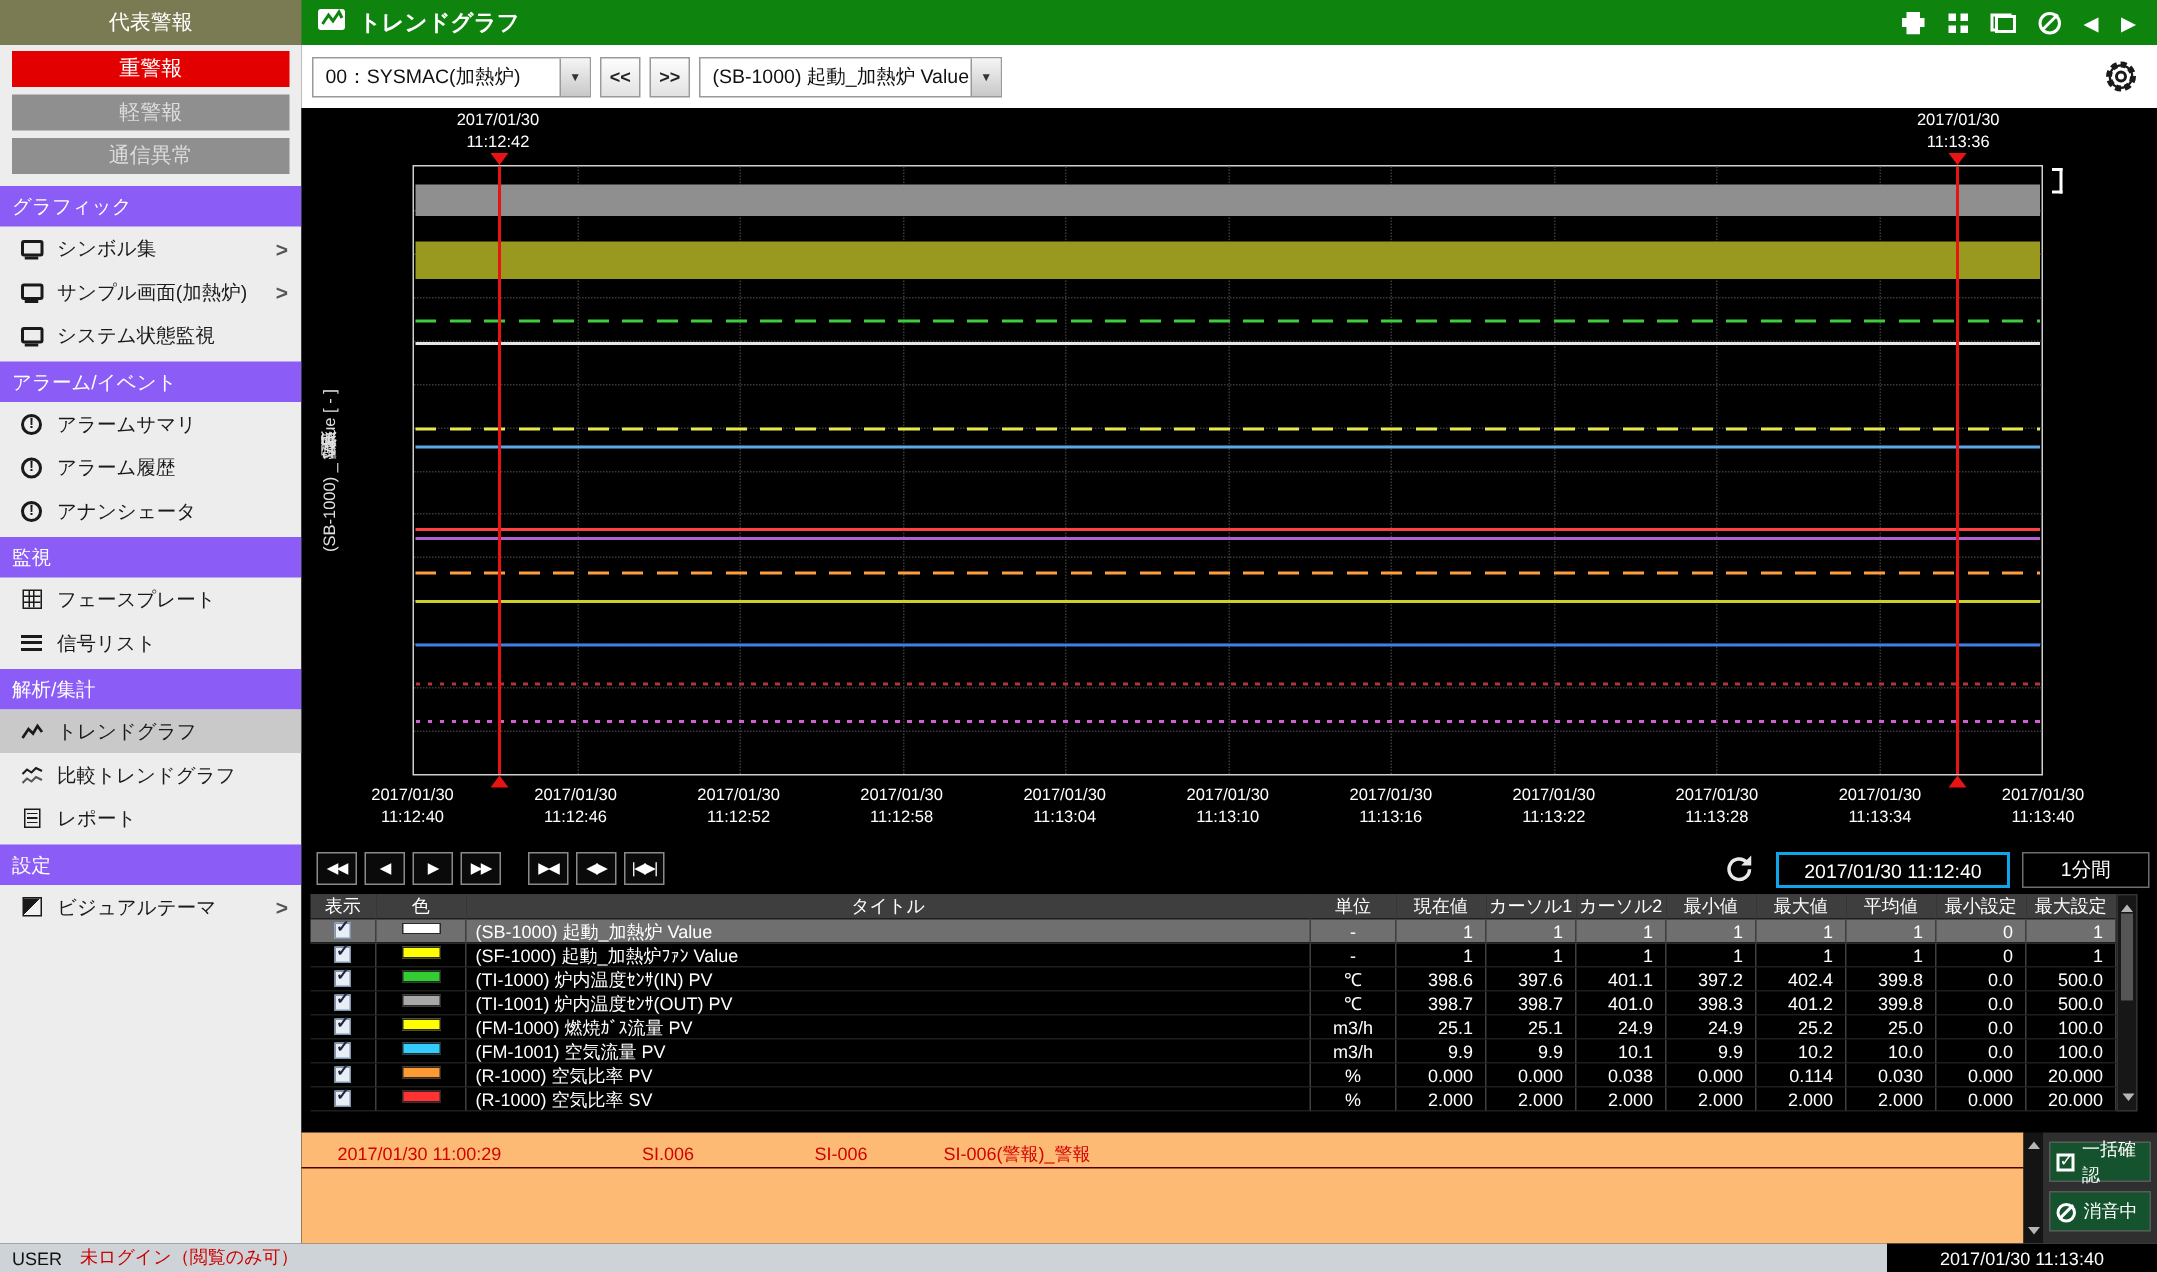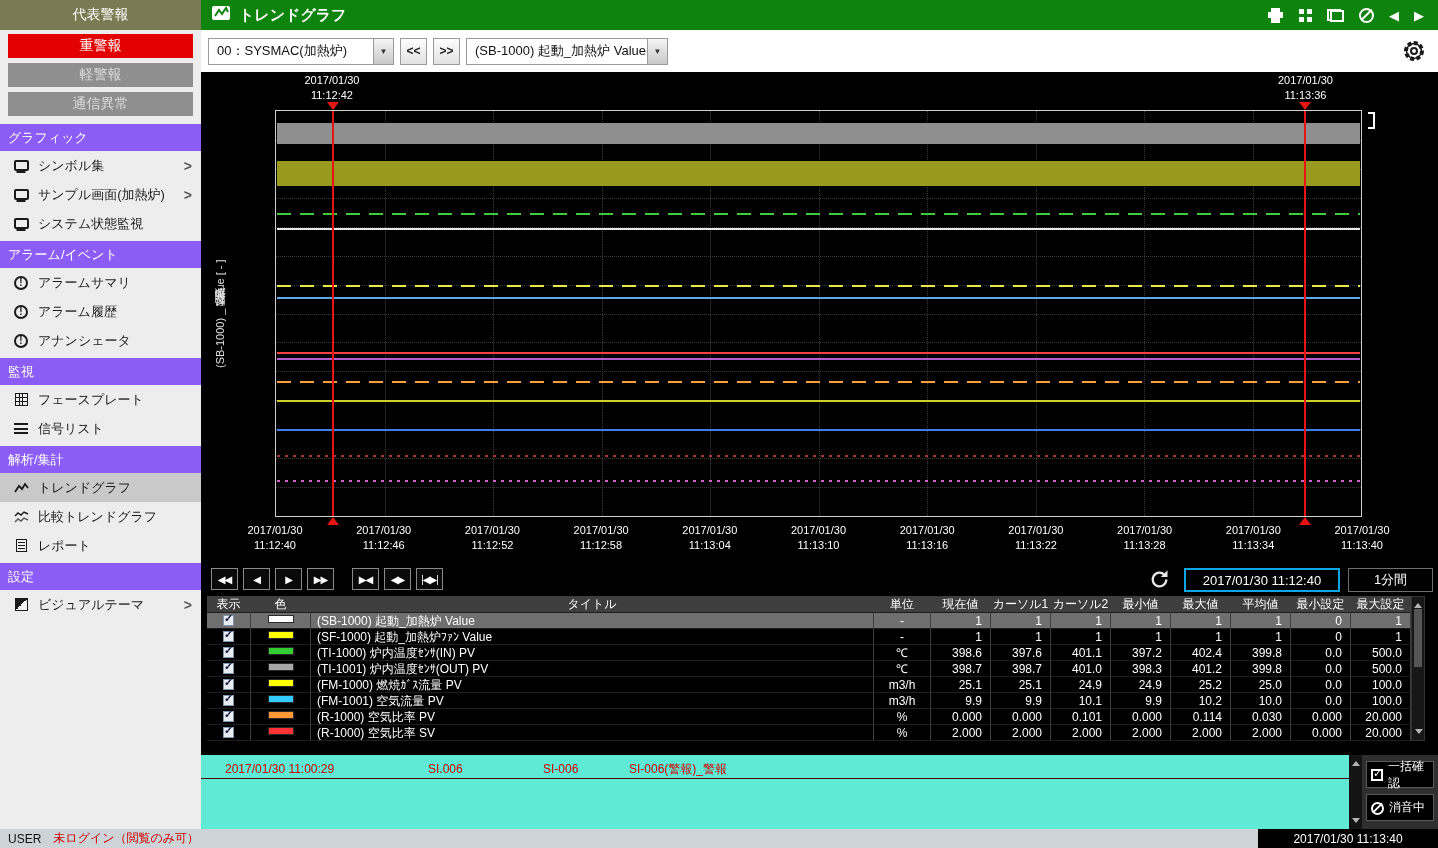--- a/index.html
+++ b/index.html
@@ -93,26 +93,26 @@
   .cb{display:inline-block;width:11px;height:11px;background:#e8eef5;border:1px solid #8196ab;position:relative;vertical-align:-1px;cursor:pointer}
   .cb::after{content:"\2713";position:absolute;left:0;top:-3px;font-size:11px;line-height:11px;color:#224;font-weight:bold}
   .sw{display:inline-block;width:26px;height:8px;border:1px solid #2a2a2a;vertical-align:2px}
   #ptScroll{position:absolute;left:1204px;top:0;width:14px;height:145px;background:#171717;border:1px solid #333}
   #ptScroll .thumb{position:absolute;left:2px;top:12px;width:8px;height:58px;background:#555}
   .tri-up{width:0;height:0;border:4px solid transparent;border-bottom:5px solid #b5b5b5;margin:2px auto 0}
   .tri-down{width:0;height:0;border:4px solid transparent;border-top:5px solid #b5b5b5;margin:0 auto;position:absolute;bottom:2px;left:3px}
 
   
   #alarmbar{position:absolute;left:0;top:683px;width:1237px;height:74px}
-  #alarmList{position:absolute;left:0;top:0;width:1148px;height:74px;background:#5eead4;padding-top:4px}
+  #alarmList{position:absolute;left:0;top:0;width:1148px;height:74px;background:#fdba74;padding-top:4px}
   .alarm-row{position:relative;height:20px;line-height:20px;border-bottom:1px solid #520000;color:#d40000;font-size:12px}
   .a-time{position:absolute;left:24px}.a-tag{position:absolute;left:227px}.a-name{position:absolute;left:342px}.a-msg{position:absolute;left:428px}
   #alarmScroll{position:absolute;left:1148px;top:0;width:13px;height:74px;background:#141414}
   #alarmCtrl{position:absolute;left:1161px;top:0;width:76px;height:74px;background:#2f2f2f}
-  .ac-btn{margin:6px 4px 0;height:27px;background:#000000;border:1px solid #5a5a5a;color:#fff;font-size:12px;display:flex;align-items:center;gap:5px;padding-left:4px;cursor:pointer}
+  .ac-btn{margin:6px 4px 0;height:27px;background:#14532d;border:1px solid #5a5a5a;color:#fff;font-size:12px;display:flex;align-items:center;gap:5px;padding-left:4px;cursor:pointer}
 
   
   #statusbar{position:absolute;left:0;top:829px;width:1438px;height:19px;background:#cdd3d7;display:flex;align-items:center;padding-left:8px;font-size:12px;color:#111}
   #statusbar .red{color:#cc0000;margin-left:12px}
   .clock{margin-left:auto;width:180px;height:19px;background:#000;color:#fff;display:flex;align-items:center;justify-content:center;font-size:12px}
 </style>
 </head>
 <body>
 
 <div id="app">
@@ -485,21 +485,21 @@
             <div class="c num">0.0</div>
             <div class="c num">100.0</div>
           </div>
           <div class="pt-row">
             <div class="c cbc"><span class="cb"></span></div>
             <div class="c colc"><span class="sw" style="background: rgb(255, 153, 51);"></span></div>
             <div class="c tl">(R-1000) 空気比率 PV</div>
             <div class="c un">%</div>
             <div class="c num">0.000</div>
             <div class="c num">0.000</div>
-            <div class="c num">0.101</div>
+            <div class="c num">0.038</div>
             <div class="c num">0.000</div>
             <div class="c num">0.114</div>
             <div class="c num">0.030</div>
             <div class="c num">0.000</div>
             <div class="c num">20.000</div>
           </div>
           <div class="pt-row">
             <div class="c cbc"><span class="cb"></span></div>
             <div class="c colc"><span class="sw" style="background: rgb(255, 51, 51);"></span></div>
             <div class="c tl">(R-1000) 空気比率 SV</div>

